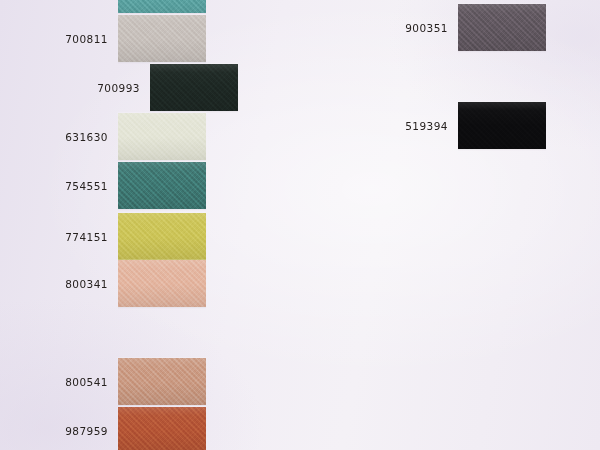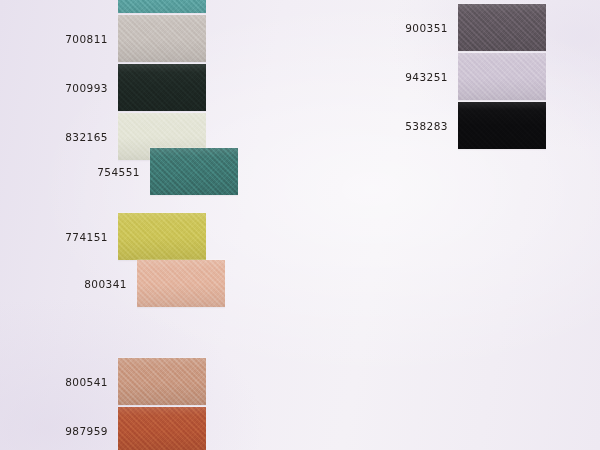--- a/index.html
+++ b/index.html
@@ -112,56 +112,52 @@
   <div id="paper-sheen"></div>
 
   <div class="column" id="column-left">
       <div class="swatch-row" style="top: -34px;">
         <div class="swatch-chip" style="background: rgb(91, 164, 163);"></div>
       </div>
       <div class="swatch-row" style="top: 15px;">
         <div class="swatch-label">700811</div>
         <div class="swatch-chip" style="background: rgb(198, 191, 186);"></div>
       </div>
-      <div class="swatch-row" style="top: 64px;">
+      <div class="swatch-row" style="top: 64px; padding-left: 32px;">
         <div class="swatch-label">700993</div>
         <div class="swatch-chip" style="background: rgb(29, 39, 35);"></div>
       </div>
       <div class="swatch-row" style="top: 113px;">
-        <div class="swatch-label">832165</div>
+        <div class="swatch-label">631630</div>
         <div class="swatch-chip" style="background: rgb(227, 228, 213);"></div>
       </div>
-      <div class="swatch-row" style="top: 148px; padding-left: 32px;">
+      <div class="swatch-row" style="top: 162px;">
         <div class="swatch-label">754551</div>
         <div class="swatch-chip" style="background: rgb(61, 117, 112);"></div>
       </div>
       <div class="swatch-row" style="top: 213px;">
         <div class="swatch-label">774151</div>
         <div class="swatch-chip" style="background: rgb(203, 195, 86);"></div>
       </div>
-      <div class="swatch-row" style="top: 260px; padding-left: 19px;">
+      <div class="swatch-row" style="top: 260px;">
         <div class="swatch-label">800341</div>
         <div class="swatch-chip" style="background: rgb(227, 180, 158);"></div>
       </div>
       <div class="swatch-row" style="top: 358px; text-align: center;">
         <div class="swatch-label">800541</div>
         <div class="swatch-chip" style="background: rgb(201, 152, 128);"></div>
       </div>
       <div class="swatch-row" style="top: 407px;">
         <div class="swatch-label">987959</div>
         <div class="swatch-chip" style="background: rgb(179, 83, 52);"></div>
       </div>
     </div>
   <div class="column" id="column-right">
       <div class="swatch-row" style="top: 4px;">
         <div class="swatch-label">900351</div>
         <div class="swatch-chip" style="background: rgb(95, 86, 94);"></div>
       </div>
-      <div class="swatch-row" style="top: 53px;">
-        <div class="swatch-label">943251</div>
-        <div class="swatch-chip" style="background: rgb(206, 196, 212);"></div>
-      </div>
       <div class="swatch-row" style="top: 102px;">
-        <div class="swatch-label">538283</div>
+        <div class="swatch-label">519394</div>
         <div class="swatch-chip" style="background: rgb(12, 12, 14);"></div>
       </div>
     </div>
 </div>
 
 </body></html>

